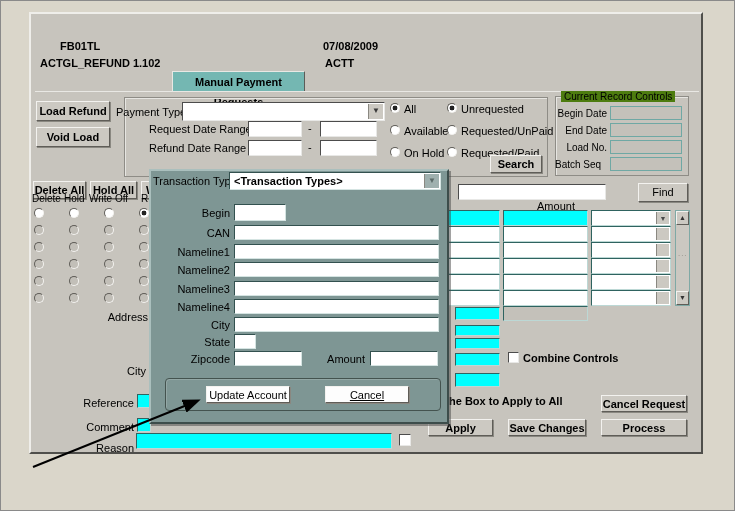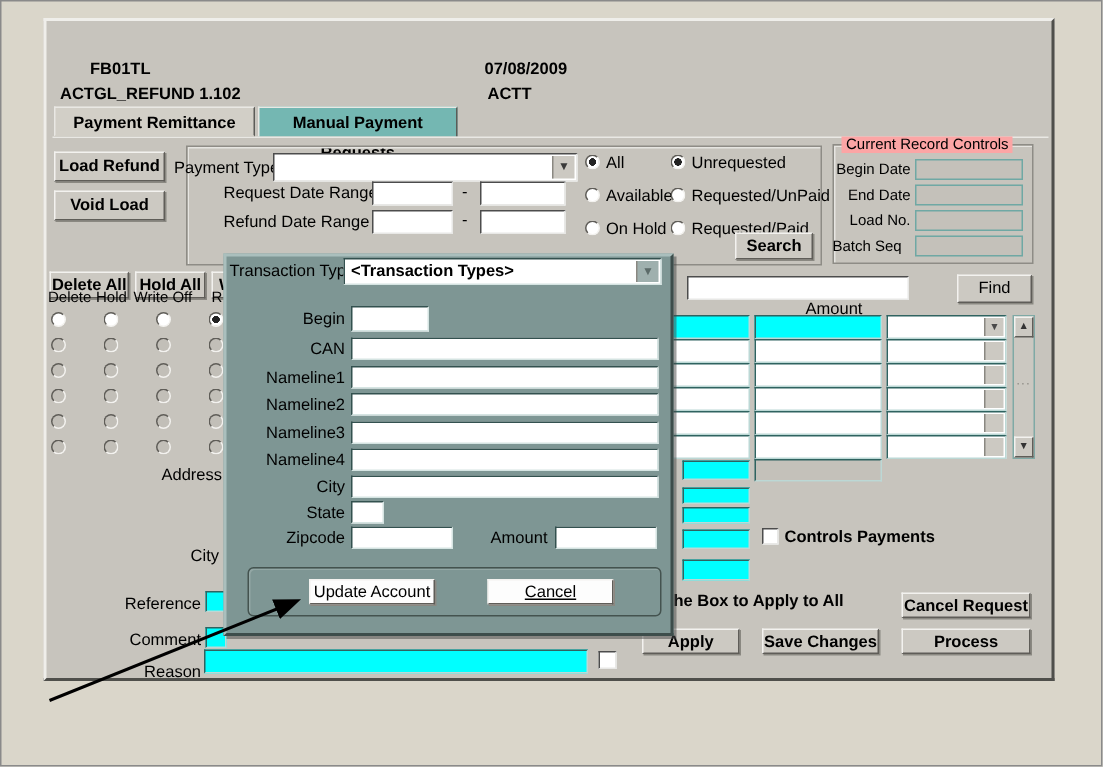--- a/index.html
+++ b/index.html
@@ -80,21 +80,20 @@
 <div id="page">
 
   <div id="win" class="abs">
 
 
     <div class="abs hdrtext" style="left:9px;top:26px;padding-left:20px;">FB01TL</div>
     <div class="abs hdrtext" style="left:9px;top:43px;">ACTGL_REFUND 1.102</div>
     <div class="abs hdrtext" style="left:292px;top:26px;">07/08/2009</div>
     <div class="abs hdrtext" style="left:294px;top:43px;">ACTT</div>
 
-    <div class="abs tab active" style="left:5px;top:57px;width:134px;">Payment Remittance</div>
     <div class="abs tab" style="left:141px;top:57px;width:133px;">Manual Payment Requests</div>
     <div class="abs" id="canvas-line"></div>
 
     <div class="abs btn" style="left:5px;top:87px;width:74px;height:20px;line-height:18px;">Load Refund</div>
     <div class="abs btn" style="left:5px;top:113px;width:74px;height:20px;line-height:18px;">Void Load</div>
 
     <div class="abs groupbox" style="left:93px;top:83px;width:424px;height:80px;"></div>
 
     <div class="abs rlbl" style="left:85px;top:92px;width:62px;">Payment Type</div>
     <div class="abs field" style="left:151px;top:88px;width:203px;height:19px;">
@@ -121,21 +120,21 @@
     <div class="abs radio sel" style="left:416px;top:89px;"></div>
     <div class="abs lbl" style="left:430px;top:89px;">Unrequested</div>
     <div class="abs radio" style="left:416px;top:111px;"></div>
     <div class="abs lbl" style="left:430px;top:111px;">Requested/UnPaid</div>
     <div class="abs radio" style="left:416px;top:133px;"></div>
     <div class="abs lbl" style="left:430px;top:133px;">Requested/Paid</div>
 
     <div class="abs btn" style="left:459px;top:141px;width:52px;height:18px;">Search</div>
 
     <div class="abs groupbox" style="left:524px;top:82px;width:134px;height:80px;"></div>
-    <div class="abs lbl" style="left:530px;top:77px;background:#fca5a5;padding:0 3px;font-size:10px;">Current Record Controls</div>
+    <div class="abs lbl" style="left:530px;top:77px;background:#4d7c0f;padding:0 3px;font-size:10px;">Current Record Controls</div>
     <div class="abs rlbl" style="left:526px;top:94px;width:50px;font-size:10px;">Begin Date</div>
     <div class="abs crcfield" style="left:579px;top:92px;width:72px;height:14px;"></div>
     <div class="abs rlbl" style="left:526px;top:111px;width:50px;font-size:10px;">End Date</div>
     <div class="abs crcfield" style="left:579px;top:109px;width:72px;height:14px;"></div>
     <div class="abs rlbl" style="left:526px;top:128px;width:50px;font-size:10px;">Load No.</div>
     <div class="abs crcfield" style="left:579px;top:126px;width:72px;height:14px;"></div>
     <div class="abs rlbl" style="left:524px;top:145px;width:40px;font-size:10px;">Batch Seq</div>
     <div class="abs crcfield" style="left:579px;top:143px;width:72px;height:14px;"></div>
 
     <div class="abs btn" style="left:2px;top:167px;width:53px;height:18px;">Delete All</div>
@@ -214,21 +213,21 @@
     </div>
 
     <div class="abs tfield cyan" style="left:424px;top:293px;width:45px;height:13px;"></div>
     <div class="abs tfield grayfill" style="left:472px;top:292px;width:85px;height:15px;"></div>
     <div class="abs tfield cyan" style="left:424px;top:311px;width:45px;height:11px;"></div>
     <div class="abs tfield cyan" style="left:424px;top:324px;width:45px;height:11px;"></div>
     <div class="abs tfield cyan" style="left:424px;top:339px;width:45px;height:13px;"></div>
     <div class="abs tfield cyan" style="left:424px;top:359px;width:45px;height:14px;"></div>
 
     <div class="abs chk" style="left:477px;top:338px;width:11px;height:11px;"></div>
-    <div class="abs lbl" style="left:492px;top:338px;font-weight:bold;">Controls Payments</div>
+    <div class="abs lbl" style="left:492px;top:338px;font-weight:bold;">Combine Controls</div>
 
     <div class="abs rlbl" style="left:67px;top:297px;width:50px;">Address</div>
     <div class="abs rlbl" style="left:67px;top:351px;width:48px;">City</div>
     <div class="abs rlbl" style="left:45px;top:383px;width:58px;">Reference</div>
     <div class="abs tfield cyan" style="left:106px;top:380px;width:14px;height:14px;"></div>
     <div class="abs rlbl" style="left:45px;top:407px;width:58px;">Comment</div>
     <div class="abs tfield cyan" style="left:106px;top:404px;width:14px;height:14px;"></div>
     <div class="abs rlbl" style="left:45px;top:428px;width:58px;">Reason</div>
     <div class="abs tfield cyan" style="left:105px;top:419px;width:256px;height:16px;"></div>
     <div class="abs chk" style="left:368px;top:420px;width:12px;height:12px;"></div>

